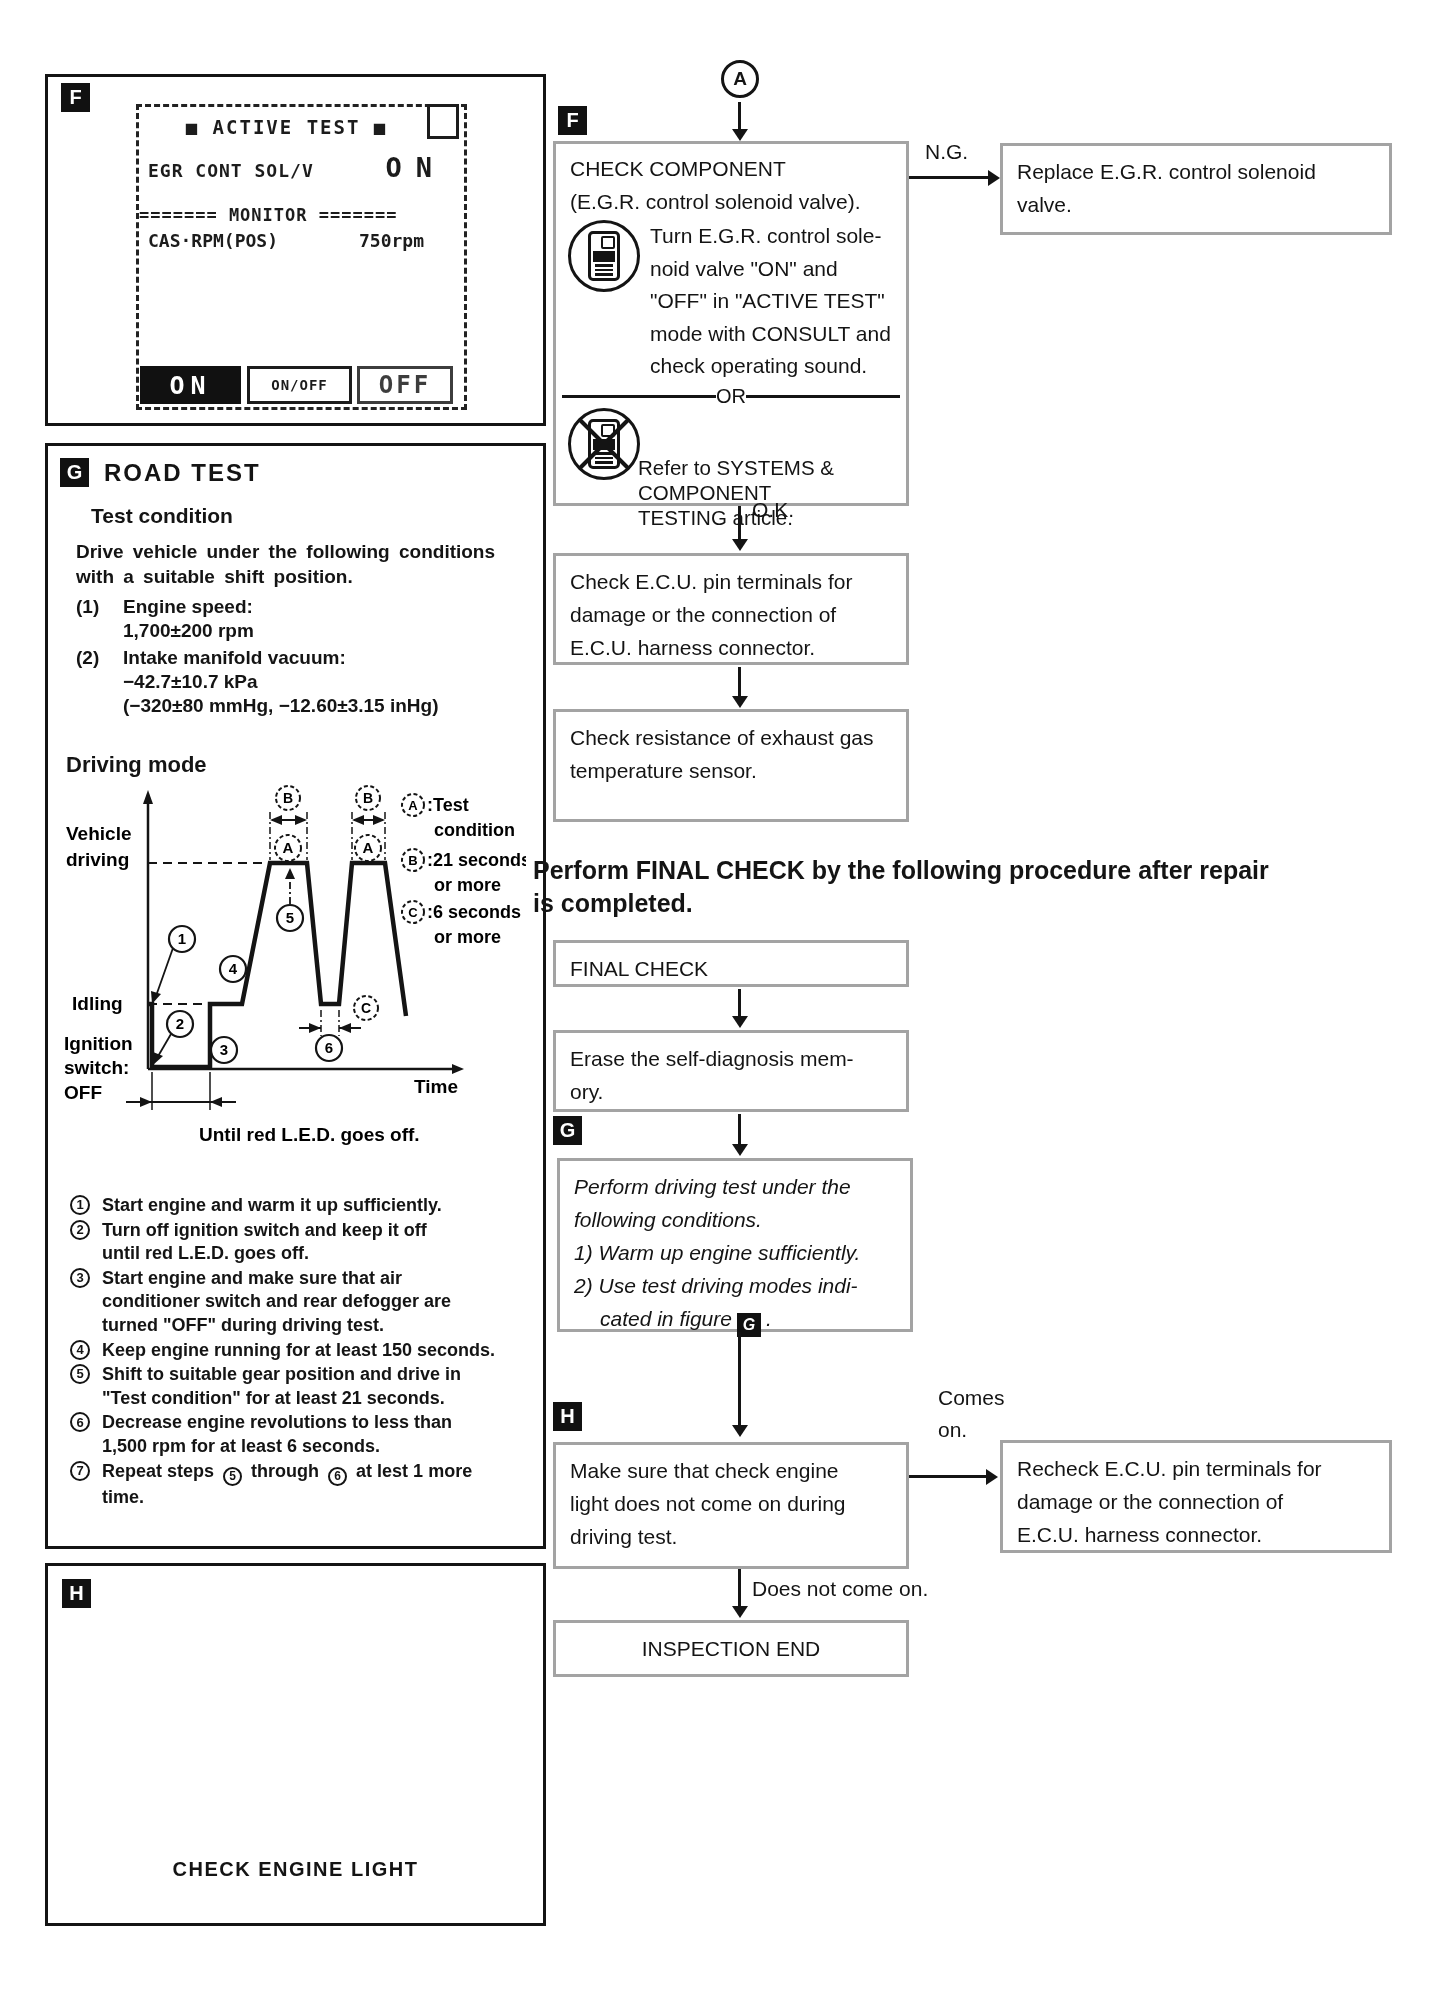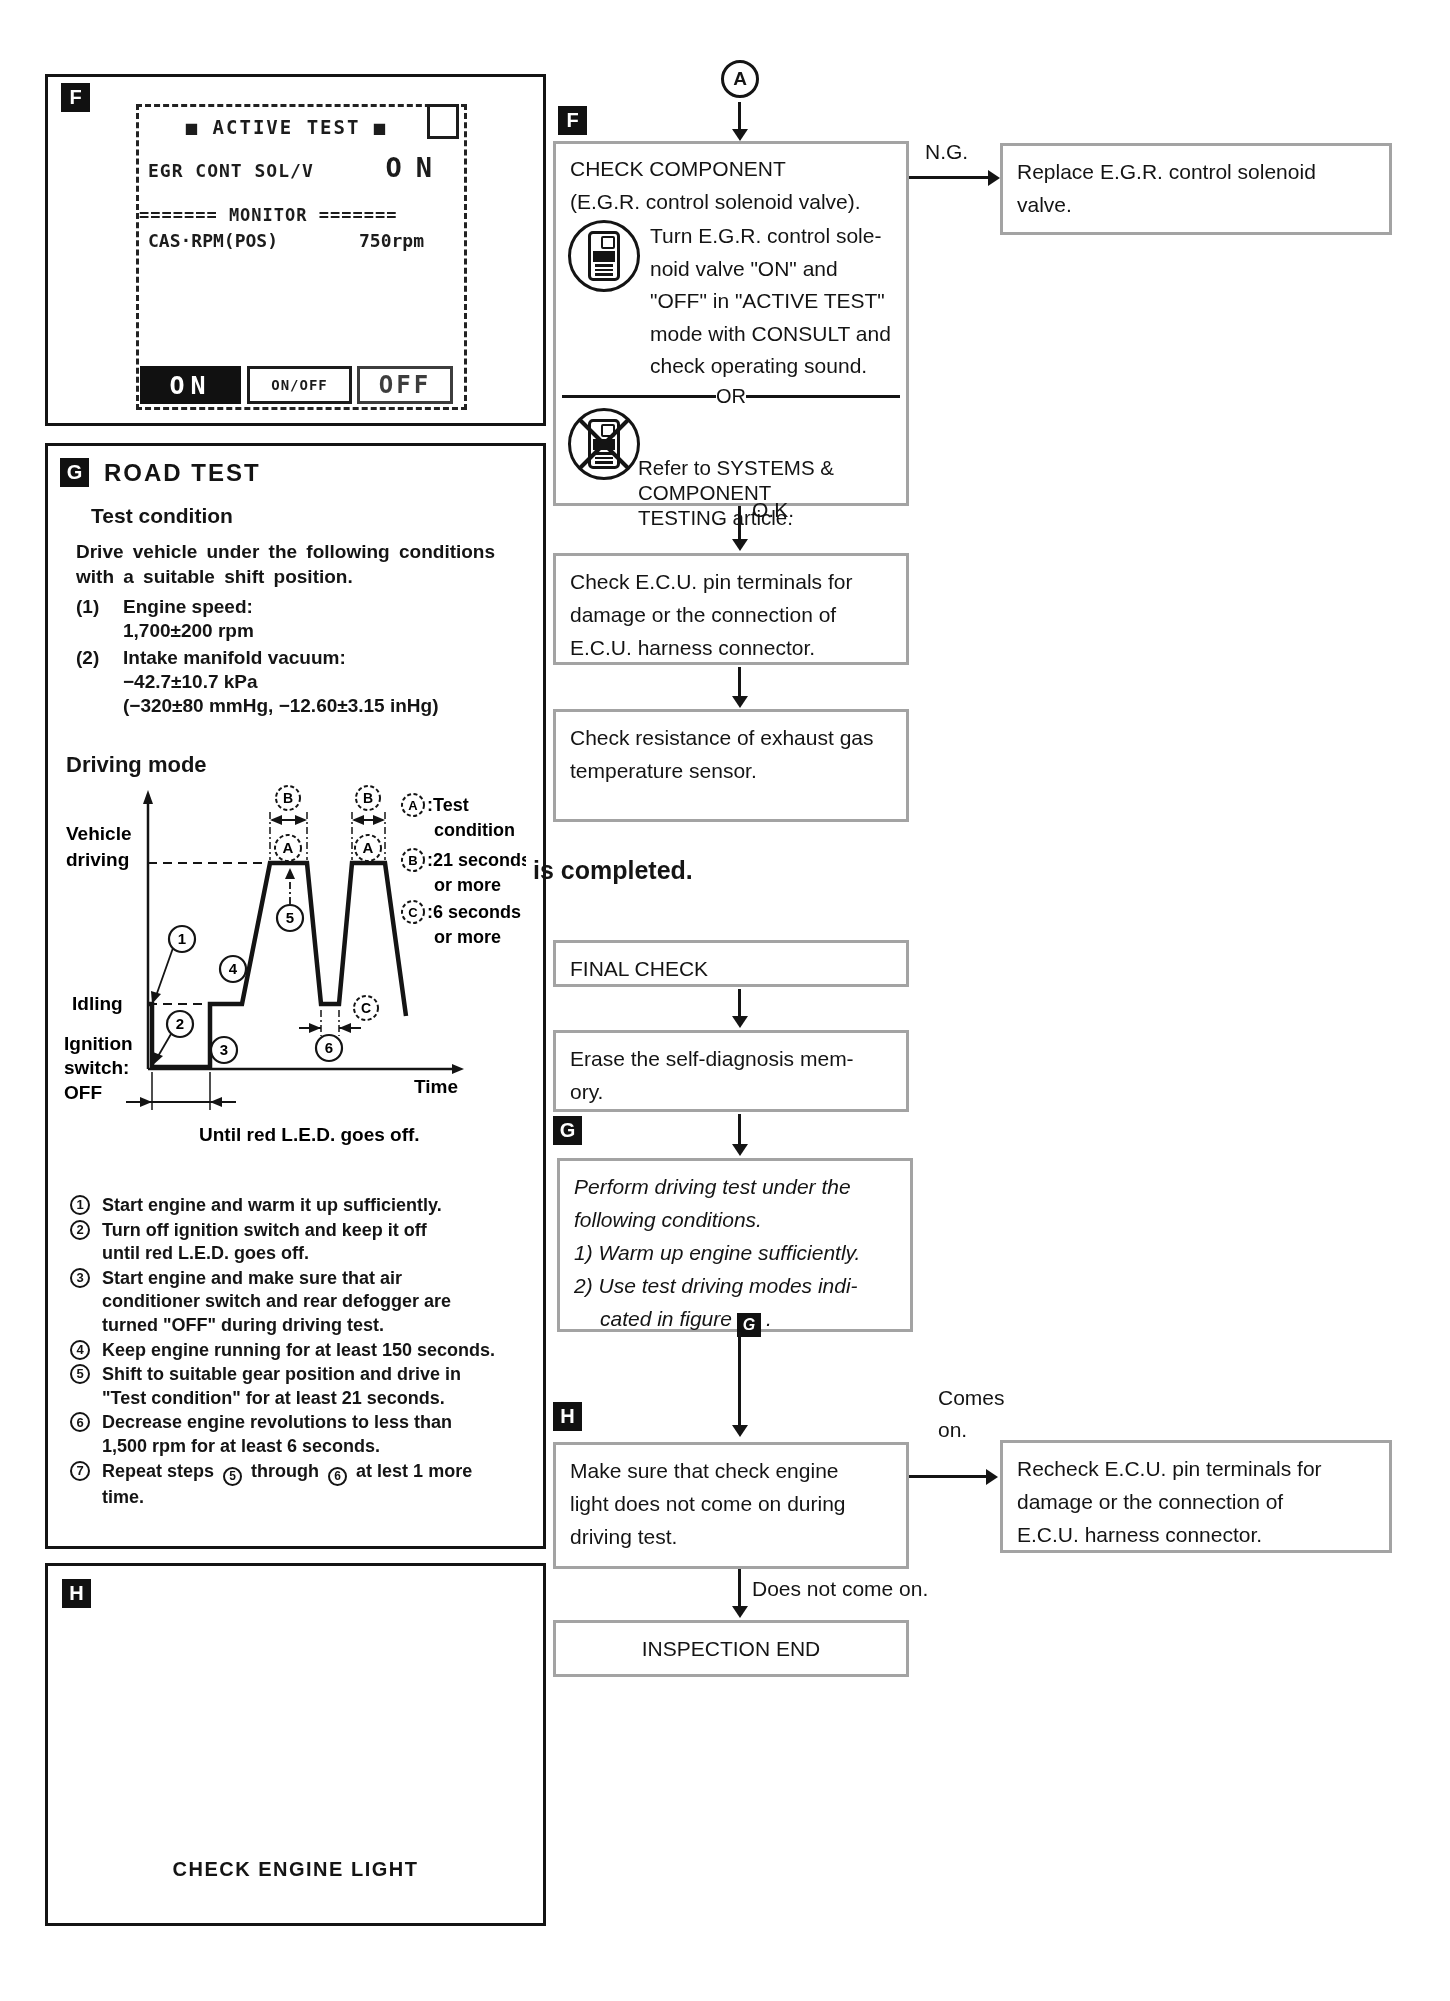--- a/index.html
+++ b/index.html
@@ -320,20 +320,21 @@
   </div>
 
   <div class="varrow" style="left:738px;top:667px;height:30px;"></div>
 
   <div class="fc-box" style="left:553px;top:709px;width:356px;height:113px;">
     <div>Check resistance of exhaust gas</div>
     <div>temperature sensor.</div>
   </div>
 
   <div class="fc-head">
+    <div>Perform FINAL CHECK by the following procedure after repair</div>
     <div>is completed.</div>
   </div>
 
   <div class="fc-box" style="left:553px;top:940px;width:356px;height:47px;">FINAL CHECK</div>
 
   <div class="varrow" style="left:738px;top:989px;height:28px;"></div>
 
   <div class="fc-box" style="left:553px;top:1030px;width:356px;height:82px;">
     <div>Erase the self-diagnosis mem-</div>
     <div>ory.</div>

